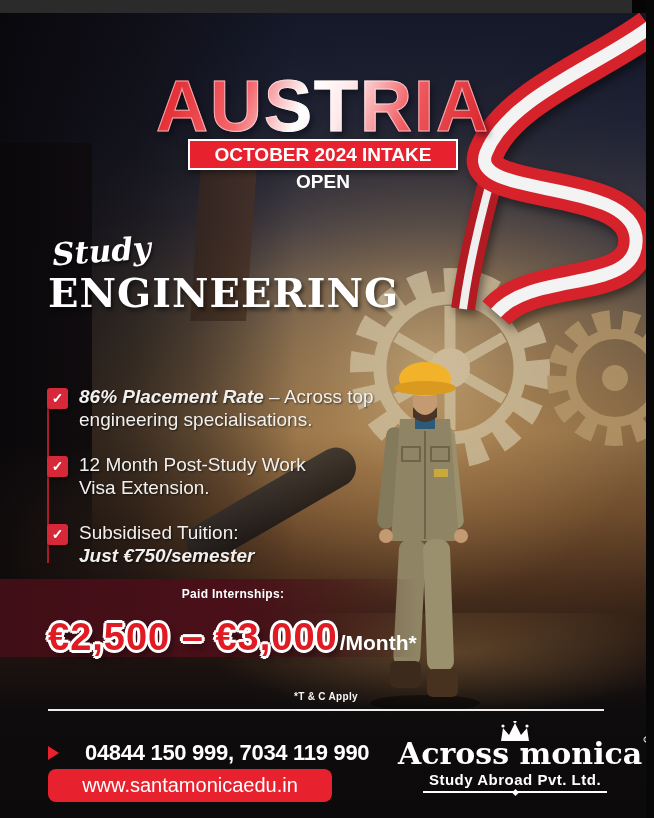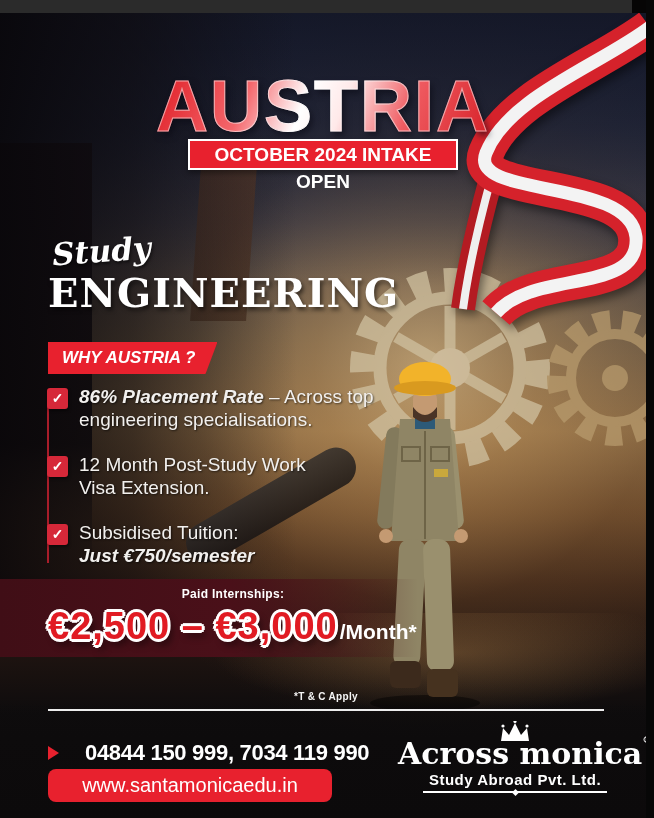--- a/index.html
+++ b/index.html
@@ -68,21 +68,21 @@
            color:#fff; font-size:14px; font-weight:bold; text-align:center; line-height:21px;
            box-shadow:1px 2px 3px rgba(0,0,0,.45); }
   .benefit-text { color:#f2f0ee; font-size:19px; line-height:23px; text-shadow:1px 1px 2px rgba(0,0,0,.6); }
   .bolded { font-weight:bold; font-style:italic; }
 
   
   .band { position:absolute; left:0; top:566px; width:418px; height:78px;
           background:linear-gradient(90deg,#400e16 0%, #4a1019 55%, rgba(64,14,22,0) 100%);
           padding:8px 0 0 48px; }
   .band-label { color:#fff; font-size:12px; font-weight:600; letter-spacing:.3px;text-align:center; }
-  .band-price-row { display:flex; align-items:baseline; margin-top:4px; }
+  .band-price-row { display:flex; align-items:baseline; margin-top:15px; }
   .band-price { color:#e11b23; font-size:38px; font-weight:900; letter-spacing:1px;
           text-shadow:-2px -2px 0 #fff, 2px -2px 0 #fff, -2px 2px 0 #fff, 2px 2px 0 #fff,
                       0 -3px 0 #fff, 0 3px 0 #fff, -3px 0 0 #fff, 3px 0 0 #fff,
                       4px 6px 7px rgba(0,0,0,.55); }
   .band-suffix { color:#fff; font-size:21px; font-weight:700; margin-left:2px; }
 
   
   .tnc { position:absolute; left:48px; top:678px; width:556px; text-align:center;
          color:#f5f5f5; font-size:10px; font-weight:bold; letter-spacing:.3px; }
   .rule { position:absolute; left:48px; top:696px; width:556px; height:2px; background:#ededed; }
@@ -168,21 +168,20 @@
     </svg>
 
     <div class="bottom-black"></div>
 
     <div class="title">AUSTRIA</div>
     <div class="intake">OCTOBER 2024 INTAKE OPEN</div>
 
     <div class="study">Study</div>
     <div class="field">ENGINEERING</div>
 
-    <div class="why-badge">WHY AUSTRIA ?</div>
 
     <div class="benefits">
       <div class="v-line"></div>
 
       <div class="benefit">
         <div class="checkbox">✓</div>
         <div class="benefit-text">
           <span class="bolded">86% Placement Rate</span><span> – Across top</span><br>
           <span>engineering specialisations.</span>
         </div>

